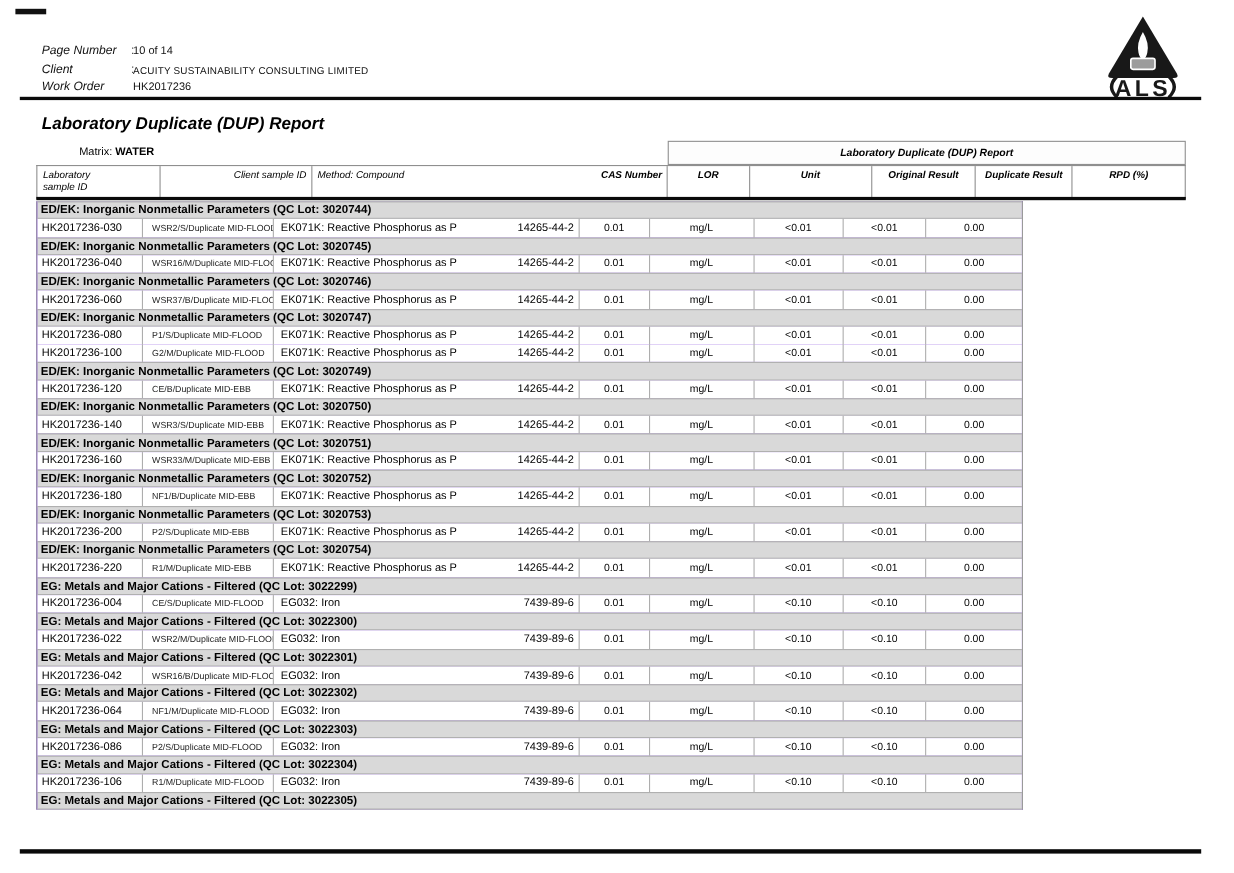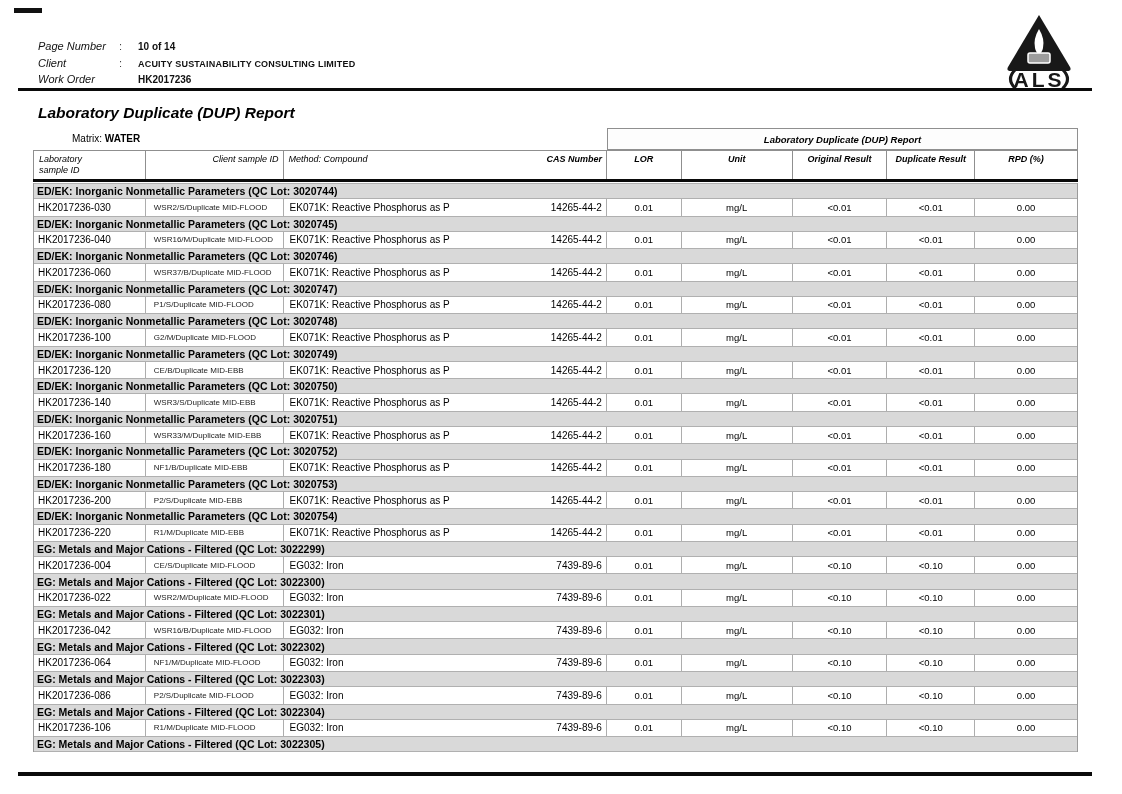--- a/index.html
+++ b/index.html
@@ -9,21 +9,21 @@
   }
   .abs{position:absolute;}
 
   
   .corner-mark{left:14px;top:8px;width:28px;height:5px;background:#111;}
 
   
   .hdr-row{left:38px;height:14px;font-style:italic;font-size:11px;color:#111;}
   .hdr-label{position:absolute;left:0;top:0;white-space:nowrap;}
   .hdr-sep{position:absolute;left:81px;top:0;color:#444;font-style:normal;}
-  .hdr-value{position:absolute;left:100px;top:1px;font-style:normal;font-weight:bold;font-size:10px;white-space:nowrap;text-align:right;}
+  .hdr-value{position:absolute;left:83px;top:1px;font-style:normal;font-weight:normal;font-size:10px;white-space:nowrap;text-align:right;}
   .hdr-value.small{font-size:9px;top:2px;letter-spacing:.2px;}
 
   
   .logo{left:998px;top:12px;width:82px;height:80px;}
 
   
   .rule-top{left:18px;top:88px;width:1074px;height:3px;background:#0a0a0a;}
   .rule-bottom{left:18px;top:772px;width:1074px;height:4px;background:#0a0a0a;}
 
   .title{left:38px;top:104px;font-size:15.5px;font-weight:bold;font-style:italic;white-space:nowrap;}
@@ -43,21 +43,21 @@
   .hc-cas{position:absolute;right:4px;top:3px;font-weight:bold;}
   .hc-num{text-align:center;font-weight:bold;padding-left:0;padding-right:0;}
   .hc-lor{width:75px;}
   .hc-unit{width:111px;}
   .hc-orig{width:95px;}
   .hc-dup{width:88px;}
   .hc-rpd{width:102px;border-right:none;}
   .head-thick{left:33px;top:179px;width:1045px;height:2.5px;background:#0a0a0a;}
 
   
-  .tbody{left:33px;top:183px;width:1045px;border-left:1px solid #9a9a9a;border-right:1px solid #9a9a9a;box-sizing:border-box;background:#6d28d9;}
+  .tbody{left:33px;top:183px;width:897px;border-left:1px solid #9a9a9a;border-right:1px solid #9a9a9a;box-sizing:border-box;background:#6d28d9;}
   .sec{box-sizing:border-box;height:16.27px;background:#d9d9d9;border-top:1px solid #b0b0b0;border-bottom:1px solid #b0b0b0;
     font-size:10.5px;font-weight:bold;display:flex;align-items:center;padding-left:3px;white-space:nowrap;overflow:hidden;}
   .drow{box-sizing:border-box;height:16.27px;display:flex;background:#fff;}
   .cell{box-sizing:border-box;border-right:1px solid #adadad;display:flex;align-items:center;overflow:hidden;white-space:nowrap;}
   .cell:last-child{border-right:none;}
   .c-lab{width:112px;font-size:10px;padding-left:4px;}
   .c-client{width:138px;font-size:8px;color:#222;padding-left:8px;}
   .c-method{width:324px;font-size:10px;padding-left:6px;position:relative;}
   .c-cas{position:absolute;right:4px;font-size:10px;}
   .c-num{justify-content:center;font-size:9.5px;}
@@ -179,21 +179,20 @@
         <div class="cell c-method">
           <div class="" style="display: inline;">EK071K: Reactive Phosphorus as P</div>
           <div class="c-cas">14265-44-2</div>
         </div>
         <div class="cell c-num c-lor">0.01</div>
         <div class="cell c-num c-unit">mg/L</div>
         <div class="cell c-num c-orig">&lt;0.01</div>
         <div class="cell c-num c-dup">&lt;0.01</div>
         <div class="cell c-num c-rpd">0.00</div>
       </div>
-      <div class="sec">ED/EK: Inorganic Nonmetallic Parameters  (QC Lot: 3020748)</div>
       <div class="drow">
         <div class="cell c-lab">HK2017236-100</div>
         <div class="cell c-client">G2/M/Duplicate MID-FLOOD</div>
         <div class="cell c-method">
           <div class="" style="display: inline;">EK071K: Reactive Phosphorus as P</div>
           <div class="c-cas">14265-44-2</div>
         </div>
         <div class="cell c-num c-lor">0.01</div>
         <div class="cell c-num c-unit">mg/L</div>
         <div class="cell c-num c-orig">&lt;0.01</div>

